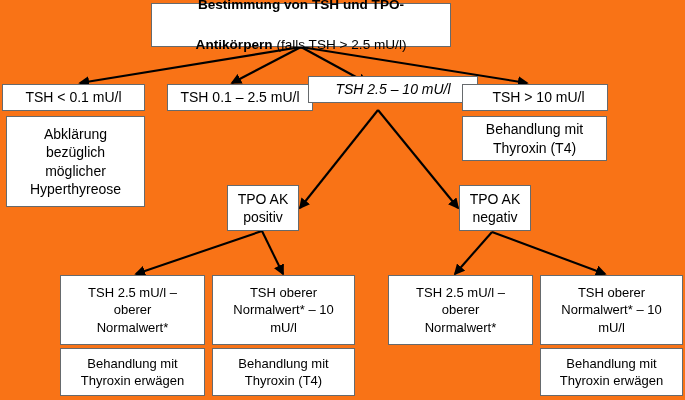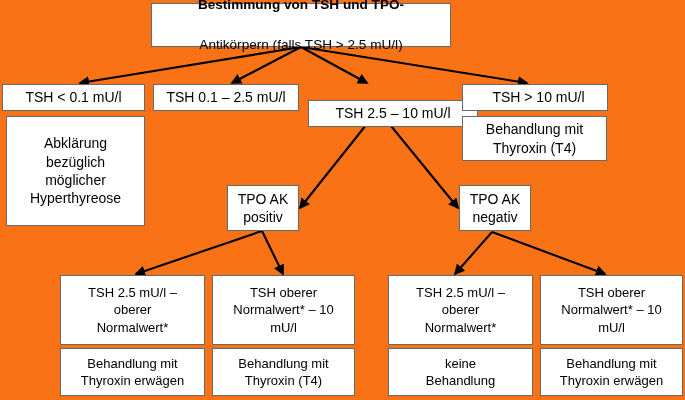--- a/index.html
+++ b/index.html
@@ -29,21 +29,21 @@
     line-height: 1.32;
     white-space: pre-line;
     padding: 1px 3px;
     z-index: 3;
   }
   .box.title {
     font-size: 13.6px;
     line-height: 1.45;
     border-width: 1.6px;
   }
-  .box.title .t-strong { font-weight: normal; }
+  .box.title .t-strong { font-weight: bold; }
   .box.small { font-size: 13px; }
   svg.edges {
     position: absolute;
     left: 0;
     top: 0;
     width: 685px;
     height: 400px;
     z-index: 1;
     pointer-events: none;
   }
@@ -85,27 +85,27 @@
 
   <div class="box title" style="left:151px; top:3px; width:300px; height:44px; flex-direction:column; justify-content:center;">
     <span style="font-weight:bold;">Bestimmung von TSH und TPO-</span>
     <span>
       <span class="t-strong">Antikörpern</span><span> (falls TSH &gt; 2.5 mU/l)</span>
     </span>
   </div>
 
   <div class="box" style="left:2px; top:84px; width:143px; height:27px;">TSH &lt; 0.1 mU/l</div>
 
-  <div class="box" style="left:153px; top:84px; width:146px; height:27px;">TSH  0.1 – 2.5 mU/l</div>
+  <div class="box" style="left:167px; top:84px; width:146px; height:27px;">TSH  0.1 – 2.5 mU/l</div>
 
-  <div class="box" style="left:308px; top:100px; width:170px; height:27px;">TSH  2.5 – 10 mU/l</div>
+  <div class="box" style="left:308px; top:76px; width:170px; height:27px;font-style:italic;">TSH  2.5 – 10 mU/l</div>
 
   <div class="box" style="left:462px; top:84px; width:146px; height:27px;padding-left:10px;">TSH  &gt; 10 mU/l</div>
 
-  <div class="box" style="left:6px; top:116px; width:139px; height:110px;text-align:center;">Abklärung
+  <div class="box" style="left:6px; top:116px; width:139px; height:91px;text-align:center;">Abklärung
 bezüglich
 möglicher
 Hyperthyreose</div>
 
   <div class="box" style="left:462px; top:116px; width:145px; height:45px;">Behandlung mit
 Thyroxin (T4)</div>
 
   <div class="box" style="left:227px; top:185px; width:72px; height:46px;">TPO AK
 positiv</div>
 
@@ -127,19 +127,17 @@
   <div class="box small" style="left:540px; top:275px; width:143px; height:70px;">TSH  oberer
 Normalwert* – 10
 mU/l</div>
 
   <div class="box small" style="left:60px; top:348px; width:145px; height:48px;">Behandlung mit
 Thyroxin  erwägen</div>
 
   <div class="box small" style="left:212px; top:348px; width:143px; height:48px;">Behandlung mit
 Thyroxin (T4)</div>
 
-  <div class="box small" style="left:388px; top:348px; width:145px; height:48px;">keine
-Behandlung</div>
 
   <div class="box small" style="left:540px; top:348px; width:143px; height:48px;">Behandlung mit
 Thyroxin  erwägen</div>
 
 </div>
 
 </body></html>

